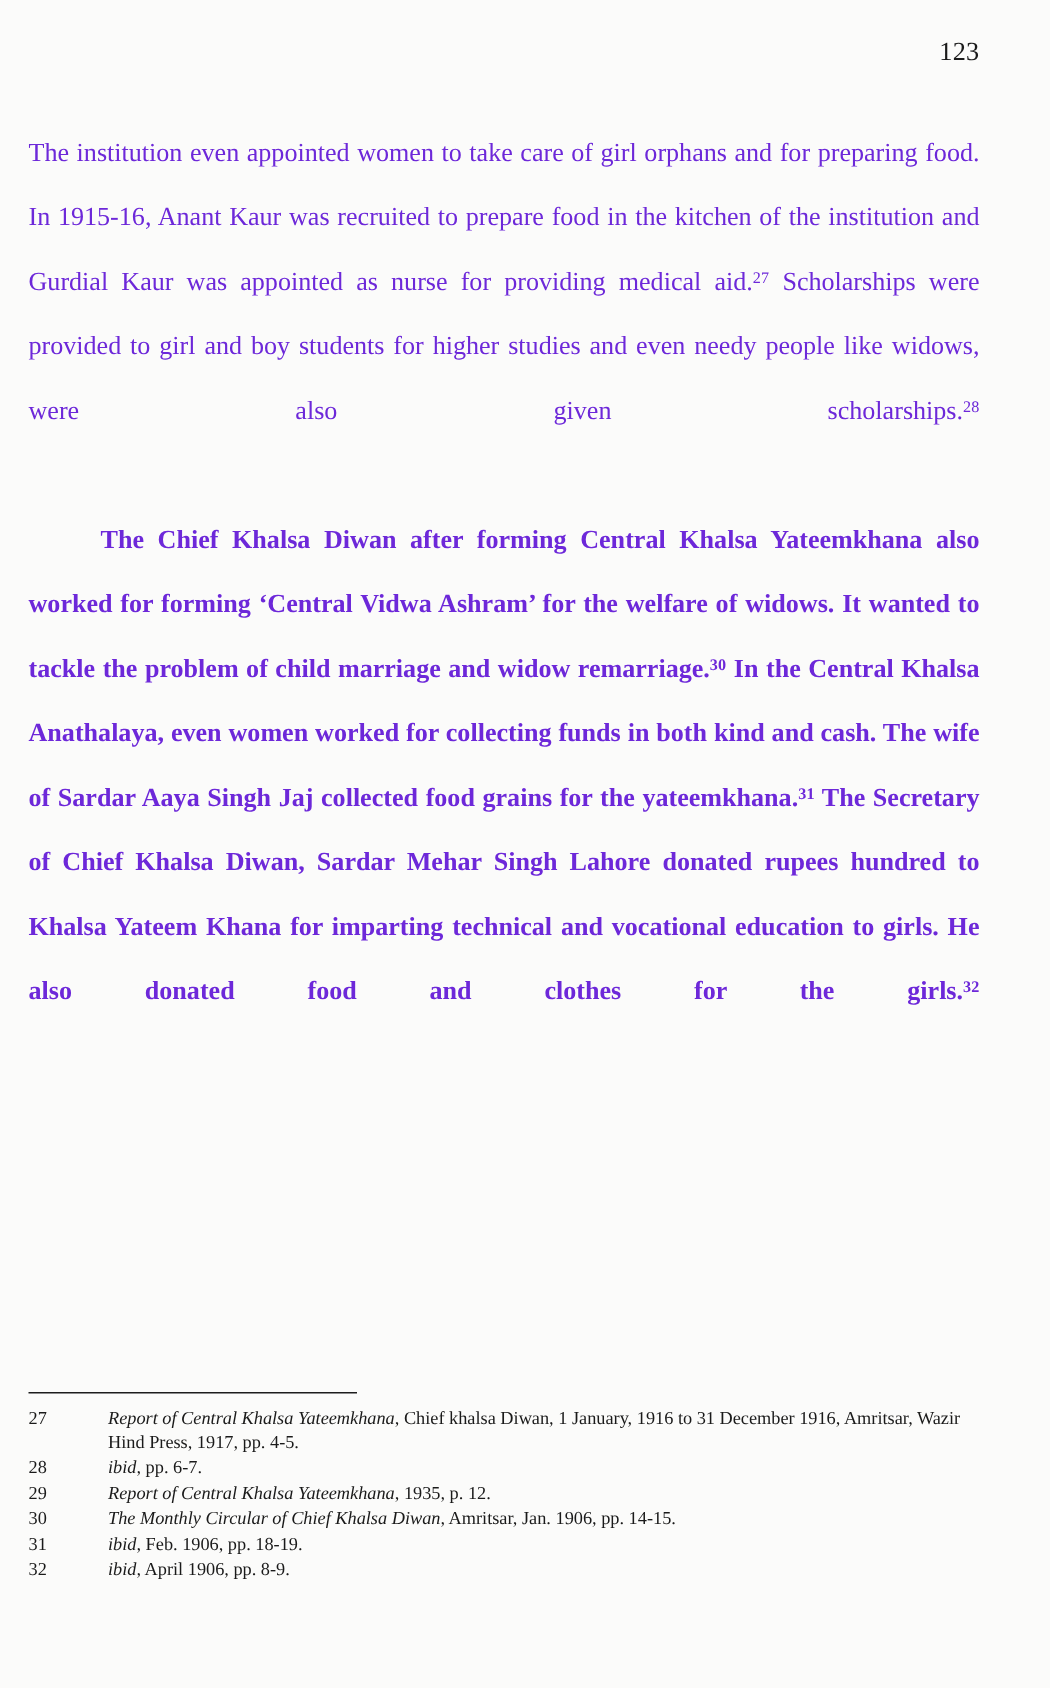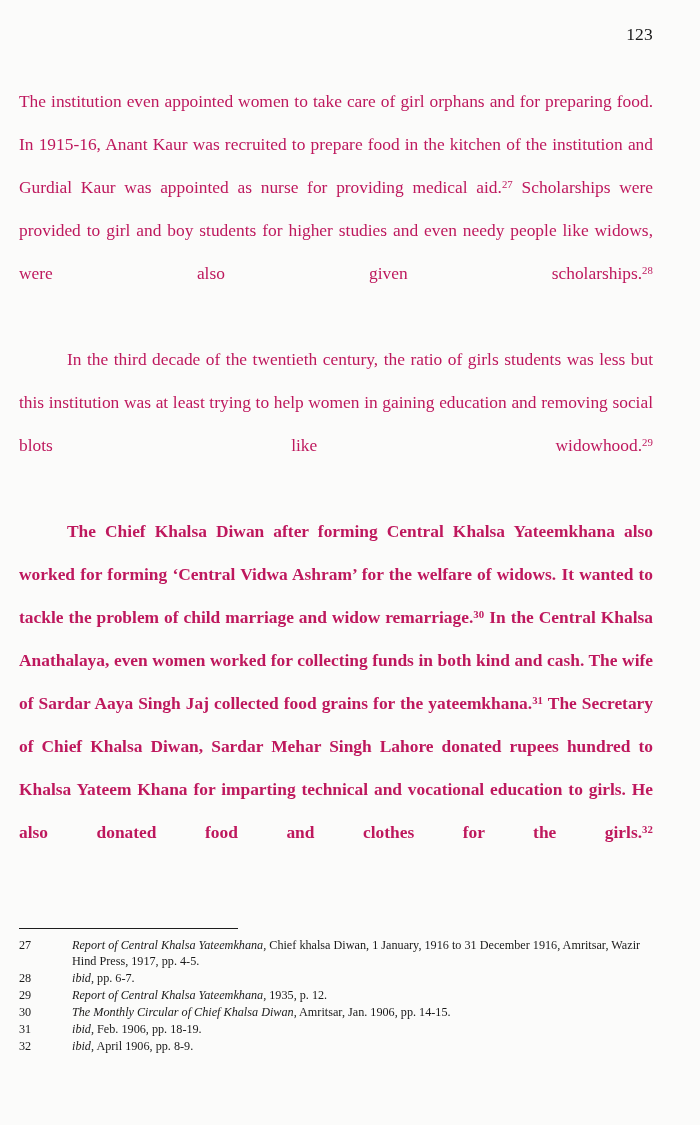--- a/index.html
+++ b/index.html
@@ -45,21 +45,21 @@
     top: 80px;
     width: 634px;
   }
 
   p.para {
     margin: 0;
     font-size: 17.4px;
     line-height: 43px;
     text-align: justify;
     text-justify: inter-word;
-    color: #be185d;
+    color: #6d28d9;
     -webkit-hyphens: none;
     hyphens: none;
     word-spacing: 0.2px;
   }
   p.para.indent {
     text-indent: 48px;
   }
   p.para:last-child {
     text-align: justify;
     font-weight: bold;
@@ -123,21 +123,20 @@
 </head>
 <body>
 
 <div class="page">
 
   <div class="folio">123</div>
 
   <div class="body-block">
     <div id="paragraphs-host">
         <p class="para">The institution even appointed women to take care of girl orphans and for preparing food.  In 1915-16, Anant Kaur was recruited to prepare food in the kitchen of the institution and Gurdial Kaur was appointed as nurse for providing medical aid.<sup class="fn">27</sup>  Scholarships were provided to girl and boy students for higher studies and even needy people like widows, were also given scholarships.<sup class="fn">28</sup></p>
-        <p class="para indent">In the third decade of the twentieth century, the ratio of girls students was less but this institution was at least trying to help women in gaining education and removing social blots like widowhood.<sup class="fn">29</sup></p>
         <p class="para indent">The Chief Khalsa Diwan after forming Central Khalsa Yateemkhana also worked for forming ‘Central Vidwa Ashram’ for the welfare of widows. It wanted to tackle the problem of child marriage and widow remarriage.<sup class="fn">30</sup> In the Central Khalsa Anathalaya, even women worked for collecting funds in both kind and cash. The wife of Sardar Aaya Singh Jaj collected food grains for the yateemkhana.<sup class="fn">31</sup> The Secretary of Chief Khalsa Diwan, Sardar Mehar Singh Lahore donated rupees hundred to Khalsa Yateem Khana for imparting technical and vocational education to girls.  He also donated food and clothes for the girls.<sup class="fn">32</sup></p>
       </div>
   </div>
 
   <div class="footnote-area">
     <div class="footnote-rule"></div>
     <div id="footnotes-host">
         <div class="fn-row">
           <div class="fn-num">27</div>
           <div class="fn-text"><i>Report of Central Khalsa Yateemkhana</i>, Chief khalsa Diwan, 1 January, 1916 to 31 December 1916, Amritsar, Wazir Hind Press, 1917, pp. 4-5.</div>

